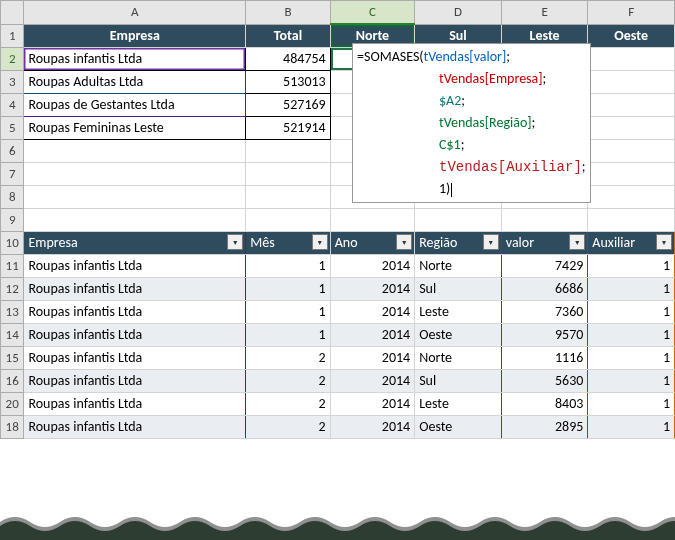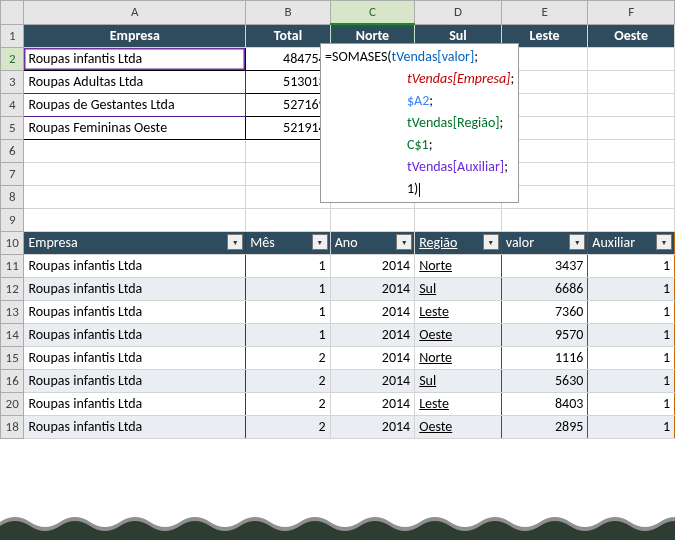--- a/index.html
+++ b/index.html
@@ -63,27 +63,28 @@
   .formula-overlay {
     position: absolute;
     background: #fff;
     border: 1px solid #999;
     font-family: Calibri, monospace;
     font-size: 14px;
     padding: 2px 4px;
     line-height: 22px;
     z-index: 50;
     white-space: nowrap;
+    margin-left: 32px;
   }
   .fn { color: #000; }
   .tk-blue { color: #0563c1; }
-  .tk-red { color: #c00000; font-style: italic; }
-  .tk-purple { color: #3b82f6; }
+  .tk-red { color: #c00000; }
+  .tk-purple { color: #0f766e; }
   .tk-green { color: #00752f; }
-  .tk-orange { color: #6d28d9; }
+  .tk-orange { color: #b91c1c; font-family: Liberation Mono, monospace; }
 
   
   .tbl2-hdr {
     background: #2f4b5e;
     color: #fff;
     position: relative;
     padding-right: 18px;
   }
   .filter-btn {
     position: absolute;
@@ -97,21 +98,21 @@
     font-size: 8px;
     color: #333;
   }
   .stripe { background: #eaeef2; }
 
   .col-border-left-red { border-left: 1.5px solid #c00000; }
   .col-border-right-red { border-right: 1.5px solid #c00000; }
   .col-border-left-blu { border-left: 1.5px solid #0563c1; }
   .col-border-right-blu { border-right: 1.5px solid #0563c1; }
   .col-border-left-grn { border-left: 1.5px solid #00752f; }
-  .col-border-right-grn { border-right: 1.5px solid #00752f; text-decoration: underline; }
+  .col-border-right-grn { border-right: 1.5px solid #00752f; }
   .col-border-left-org { border-left: 1.5px solid #c5690a; }
   .col-border-right-org { border-right: 1.5px solid #c5690a; }
   .cursor-caret::after {
     content: '';
     display: inline-block;
     border-left: 1px solid #000;
     height: 14px;
     vertical-align: middle;
     margin-left: 1px;
   }
@@ -171,21 +172,21 @@
     <div class="cell rowhdr">4</div>
     <div class="cell txt" style="border:1px solid #4c1d95;">Roupas de Gestantes Ltda</div>
     <div class="cell num" style="border:1px solid #000;">527169</div>
     <div class="cell"></div>
       <div class="cell"></div>
       <div class="cell"></div>
       <div class="cell"></div>
   </div>
   <div class="row">
     <div class="cell rowhdr">5</div>
-    <div class="cell txt" style="border:1px solid #000;">Roupas Femininas Oeste</div>
+    <div class="cell txt" style="border:1px solid #000;">Roupas Femininas Leste</div>
     <div class="cell num" style="border:1px solid #000;">521914</div>
     <div class="cell"></div>
       <div class="cell"></div>
       <div class="cell"></div>
       <div class="cell"></div>
   </div>
 
   <div class="row">
       <div class="cell rowhdr">6</div>
       <div class="cell colA"></div>
@@ -232,21 +233,21 @@
     <div class="cell tbl2-hdr colE col-border-left-blu col-border-right-blu"><span>valor</span><span class="filter-btn">▾</span></div>
     <div class="cell tbl2-hdr colF col-border-left-org col-border-right-org"><span>Auxiliar</span><span class="filter-btn">▾</span></div>
   </div>
 
 <div class="row">
       <div class="cell rowhdr">11</div>
       <div class="cell txt  col-border-left-red col-border-right-red">Roupas infantis Ltda</div>
       <div class="cell num ">1</div>
       <div class="cell num ">2014</div>
       <div class="cell txt  col-border-left-grn col-border-right-grn">Norte</div>
-      <div class="cell num  col-border-left-blu col-border-right-blu">3437</div>
+      <div class="cell num  col-border-left-blu col-border-right-blu">7429</div>
       <div class="cell num  col-border-left-org col-border-right-org">1</div>
     </div>
     <div class="row">
       <div class="cell rowhdr">12</div>
       <div class="cell txt stripe col-border-left-red col-border-right-red">Roupas infantis Ltda</div>
       <div class="cell num stripe">1</div>
       <div class="cell num stripe">2014</div>
       <div class="cell txt stripe col-border-left-grn col-border-right-grn">Sul</div>
       <div class="cell num stripe col-border-left-blu col-border-right-blu">6686</div>
       <div class="cell num stripe col-border-left-org col-border-right-org">1</div>

